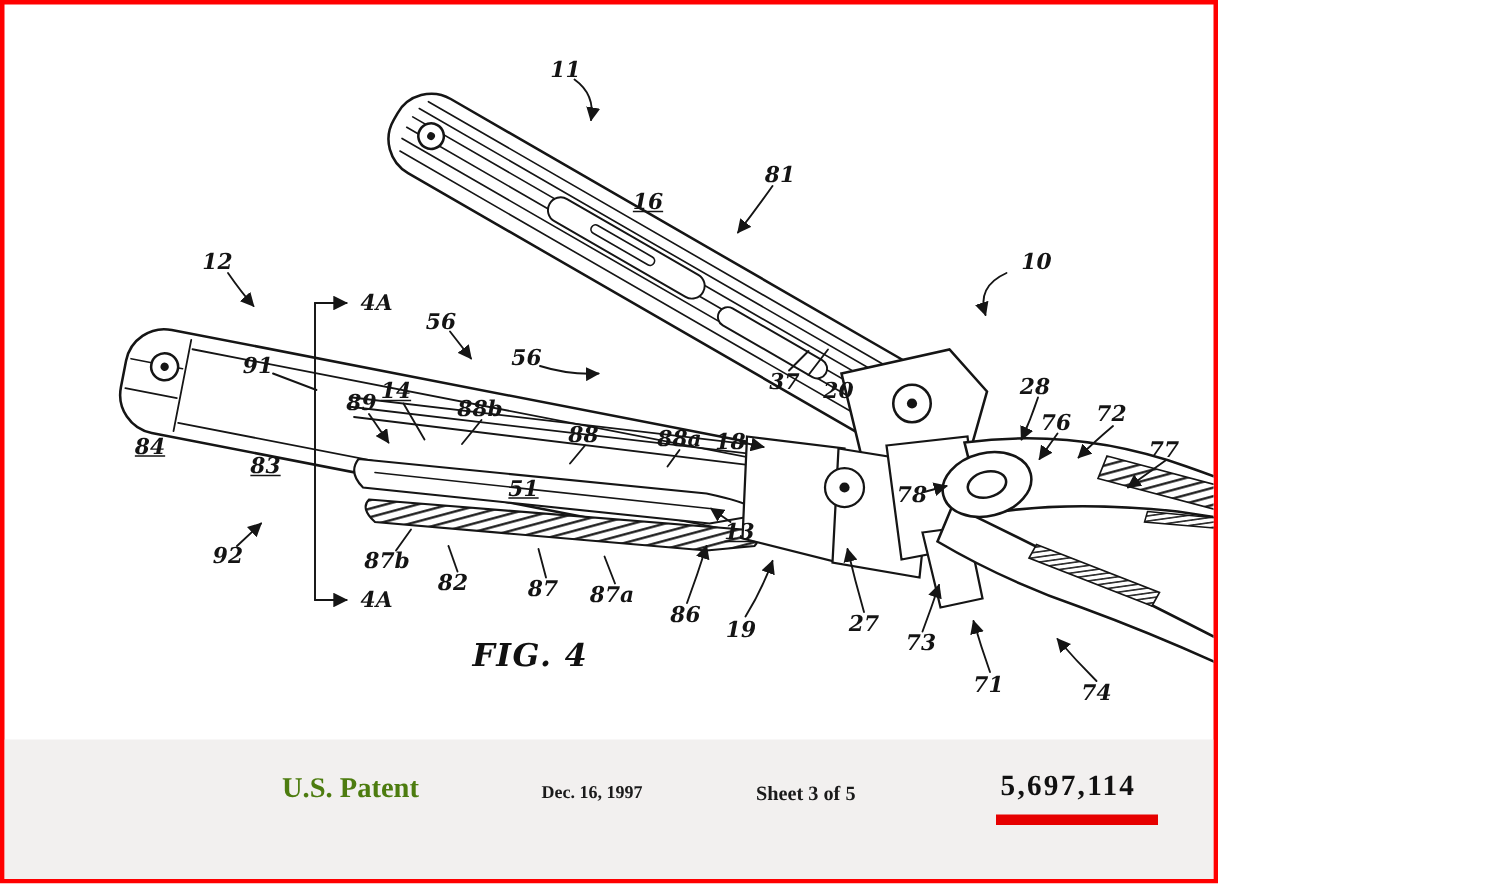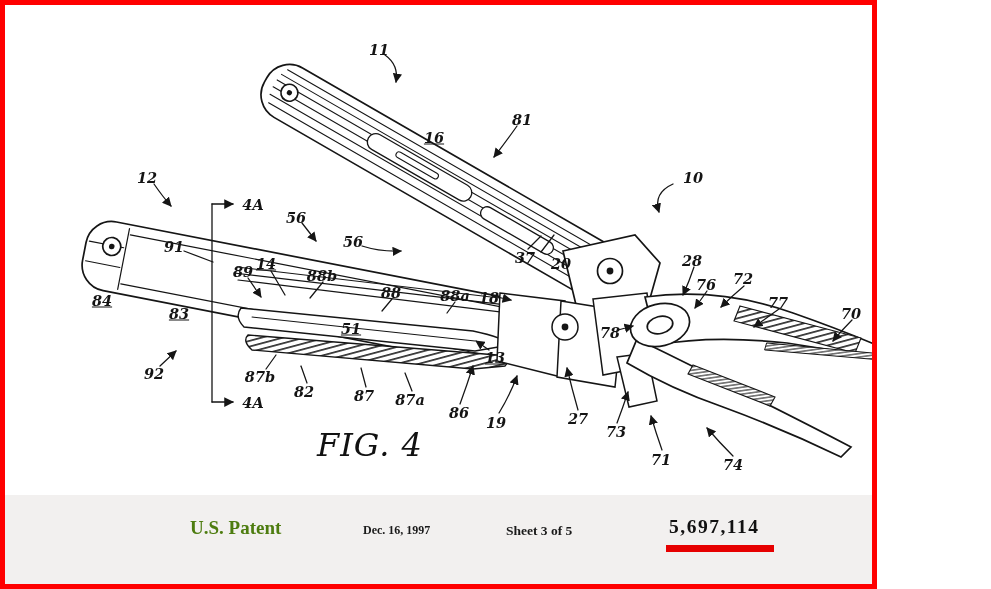--- a/index.html
+++ b/index.html
@@ -1,20 +1,20 @@
 <!DOCTYPE html>
 <html><head>
 <meta charset="utf-8">
 <style>
   html,body{margin:0;padding:0;background:#fff;}
   .page{
     position:relative;
-    width:877px;height:589px;
+    width:812px;height:589px;
     box-sizing:border-box;
-    border:5px solid #4c1d95;
+    border:3px solid #4c1d95;
     background:#ffffff;
     overflow:hidden;
     font-family:"Liberation Serif", serif;
   }
   .footer-strip{
     position:absolute;left:0;right:0;top:490px;bottom:0;
     background:#f2f0ef;
   }
   svg.drawing{position:absolute;left:0;top:0;width:991px;height:589px;}
   .labels{position:absolute;left:0;top:0;width:991px;height:589px;pointer-events:none;}
@@ -25,22 +25,22 @@
     font-style:italic;
     font-weight:bold;
     font-size:14.5px;
     color:#141414;
     white-space:nowrap;
   }
   .ref-label.u{text-decoration:underline;}
   .fig-caption{
     position:absolute;left:312px;top:421px;
     font-family:"DejaVu Serif", "Liberation Serif", serif;
-    font-style:italic;font-weight:normal;
-    font-size:32px;color:#111;letter-spacing:1px;
+    font-style:italic;font-weight:bold;
+    font-size:21px;color:#111;letter-spacing:1px;
   }
   .f-patent{position:absolute;left:185px;top:512px;font-size:19px;font-weight:bold;color:#4d7c0f;}
   .f-date{position:absolute;left:358px;top:518px;font-size:12px;font-weight:bold;color:#1a1a1a;}
   .f-sheet{position:absolute;left:501px;top:518px;font-size:13.5px;font-weight:bold;color:#1a1a1a;}
   .f-number{position:absolute;left:664px;top:511px;font-size:19.5px;font-weight:bold;letter-spacing:1.5px;color:#111;}
   .red-underline{position:absolute;left:661px;top:540px;width:108px;height:7px;background:#e60000;}
 </style>
 </head>
 <body>
 

